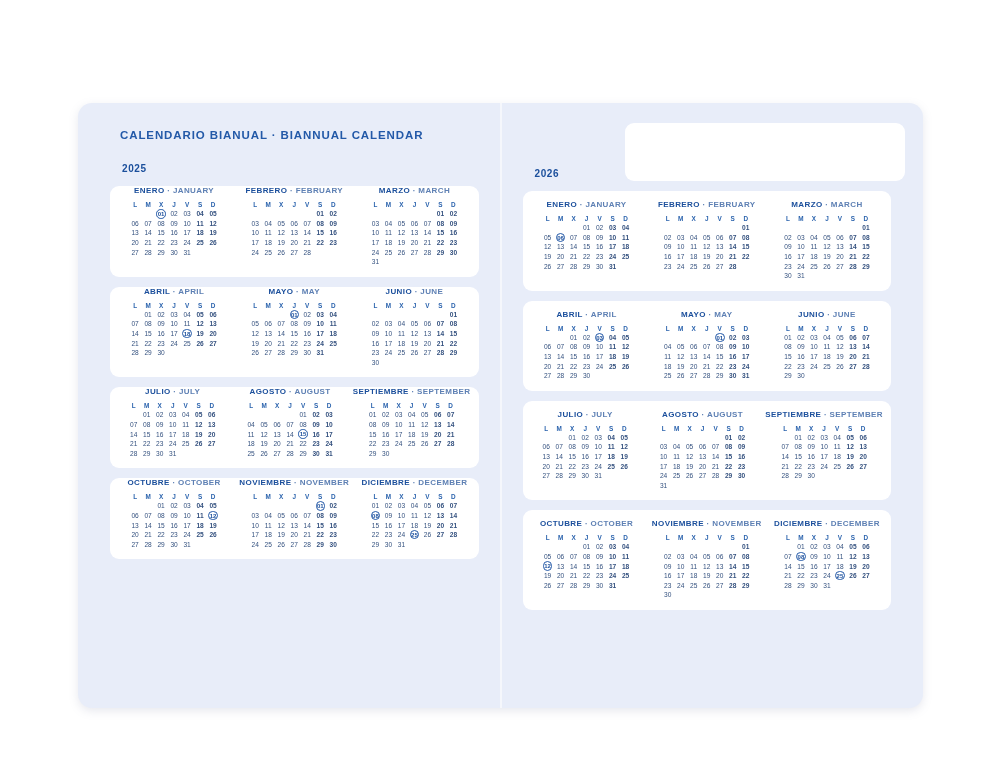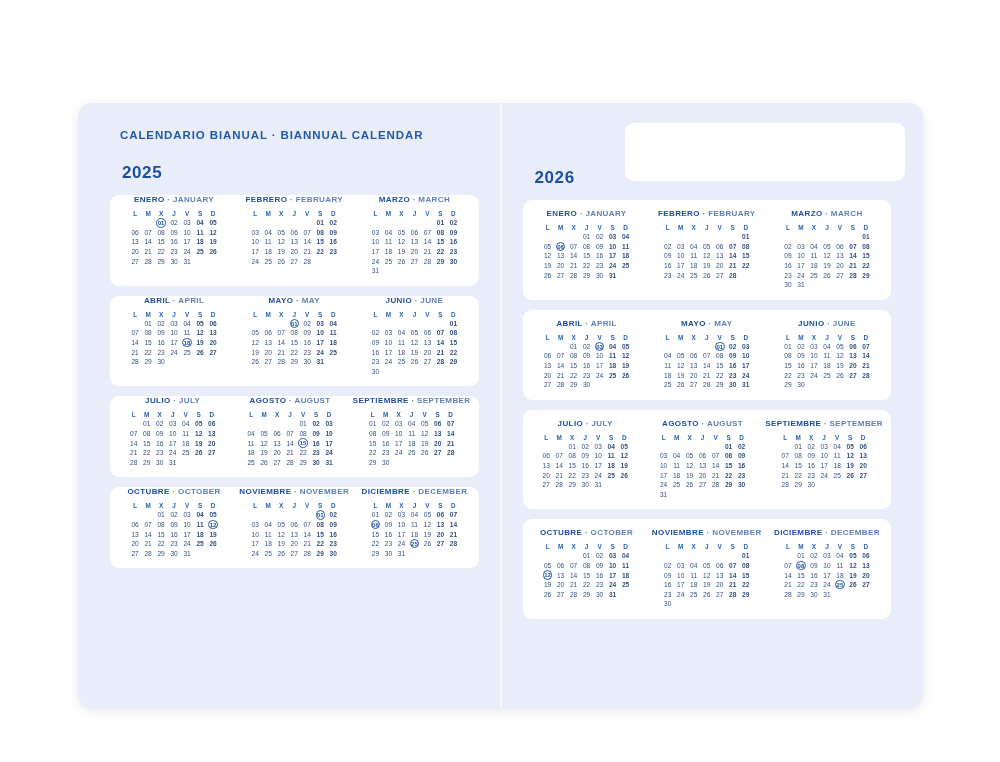--- a/index.html
+++ b/index.html
@@ -57,21 +57,21 @@
   .spread-title {
     color: #2359a8;
     font-size: 11.5px;
     font-weight: bold;
     letter-spacing: 0.9px;
     margin: 0 0 22px 10px;
   }
 
   .year-label {
     color: #1b4f9c;
-    font-size: 17px;
+    font-size: 10px;
     font-weight: bold;
     letter-spacing: 0.6px;
     margin: 0 0 12px 12px;
   }
 
   .note-box {
     position: absolute;
     right: 18px;
     top: 20px;
     width: 280px;

